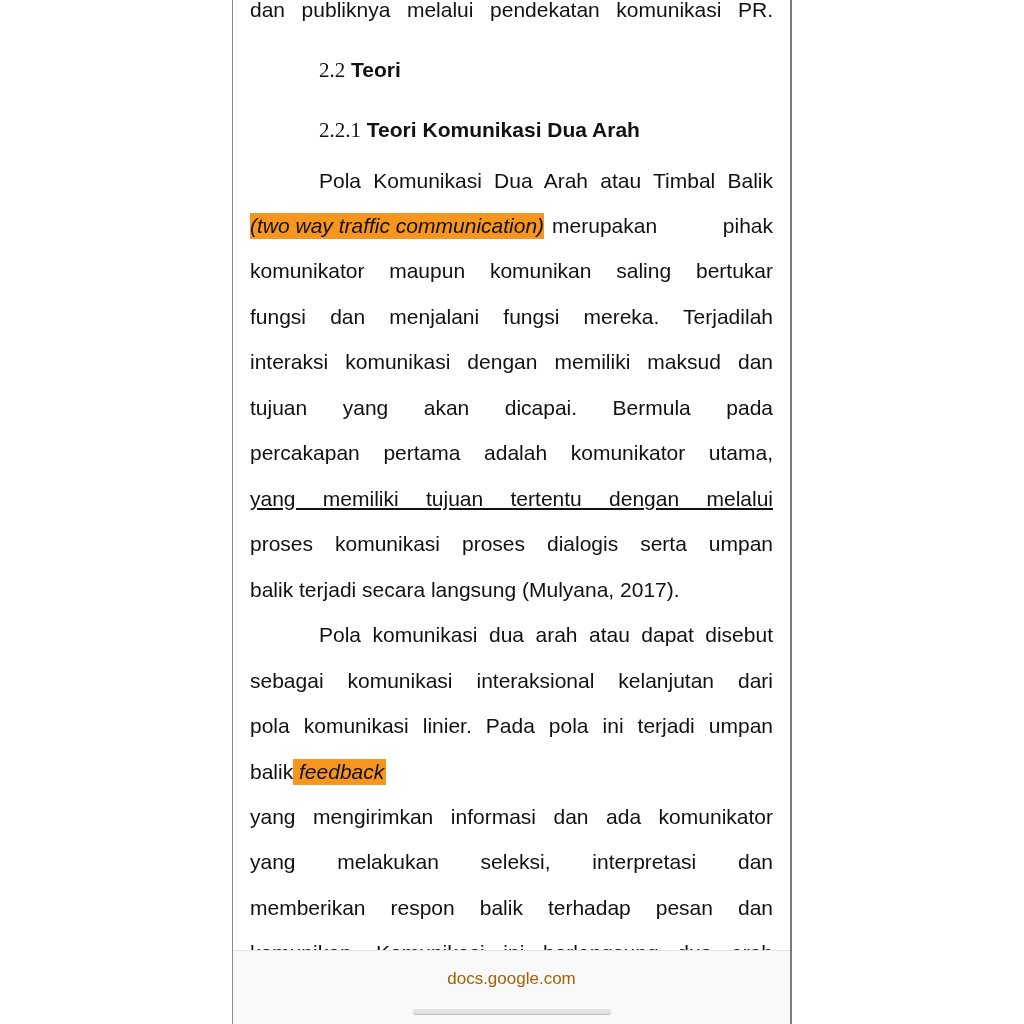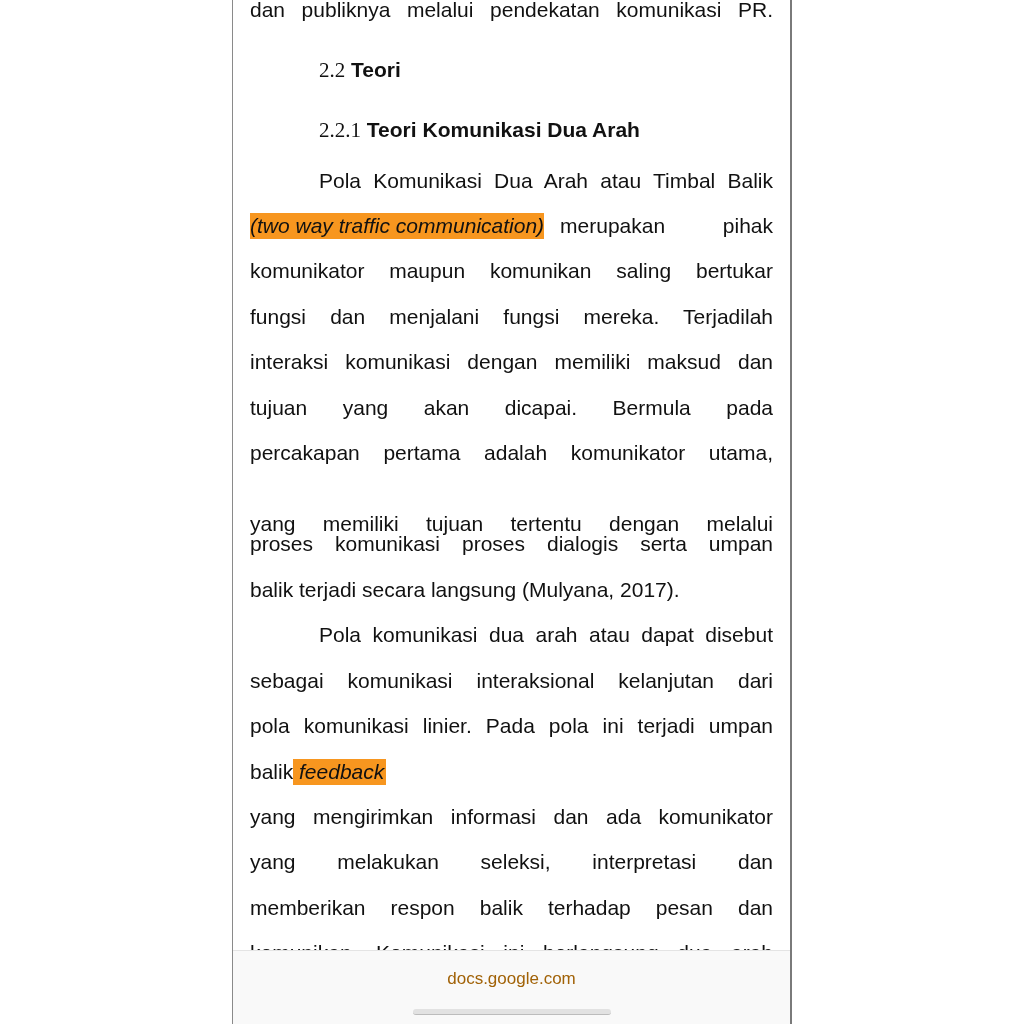--- a/index.html
+++ b/index.html
@@ -37,28 +37,28 @@
     </div>
 
     <div class="heading" style="top:118px;">
       <span class="num">2.2.1</span>
       <span class="htitle">Teori Komunikasi Dua Arah</span>
     </div>
 
     <div class="line just indent" style="top:168px;">Pola Komunikasi Dua Arah atau Timbal Balik</div>
     <div class="line" style="top:213px; display:flex; justify-content:space-between;">
       <span class="hl">(two way traffic communication) </span>
-      <span style="flex:1; text-align:justify; text-align-last:justify; padding-left:16px;">merupakan pihak</span>
+      <span style="flex:1; text-align:justify; text-align-last:justify; padding-left:8px;">merupakan pihak</span>
     </div>
     <div class="line just" style="top:258px;">komunikator maupun komunikan saling bertukar</div>
     <div class="line just" style="top:304px;">fungsi dan menjalani fungsi mereka. Terjadilah</div>
     <div class="line just" style="top:349px;">interaksi komunikasi dengan memiliki maksud dan</div>
     <div class="line just" style="top:395px;">tujuan yang akan dicapai. Bermula pada</div>
     <div class="line just" style="top:440px;">percakapan pertama adalah komunikator utama,</div>
-    <div class="line just" style="top:511px;">yang memiliki tujuan tertentu dengan melalui</div>
+    <div class="line just" style="top:486px;text-decoration:underline;">yang memiliki tujuan tertentu dengan melalui</div>
     <div class="line just" style="top:531px;">proses komunikasi proses dialogis serta umpan</div>
     <div class="line" style="top:577px;">balik terjadi secara langsung (Mulyana, 2017).</div>
 
     <div class="line just indent" style="top:622px;">Pola komunikasi dua arah atau dapat disebut</div>
     <div class="line just" style="top:668px;">sebagai komunikasi interaksional kelanjutan dari</div>
     <div class="line just" style="top:713px;">pola komunikasi linier. Pada pola ini terjadi umpan</div>
     <div class="line" style="top:759px; display:flex;">
       <span>balik</span>
       <span class="hl" style="padding-right:2px; white-space:pre;"> feedback</span>
     </div>

